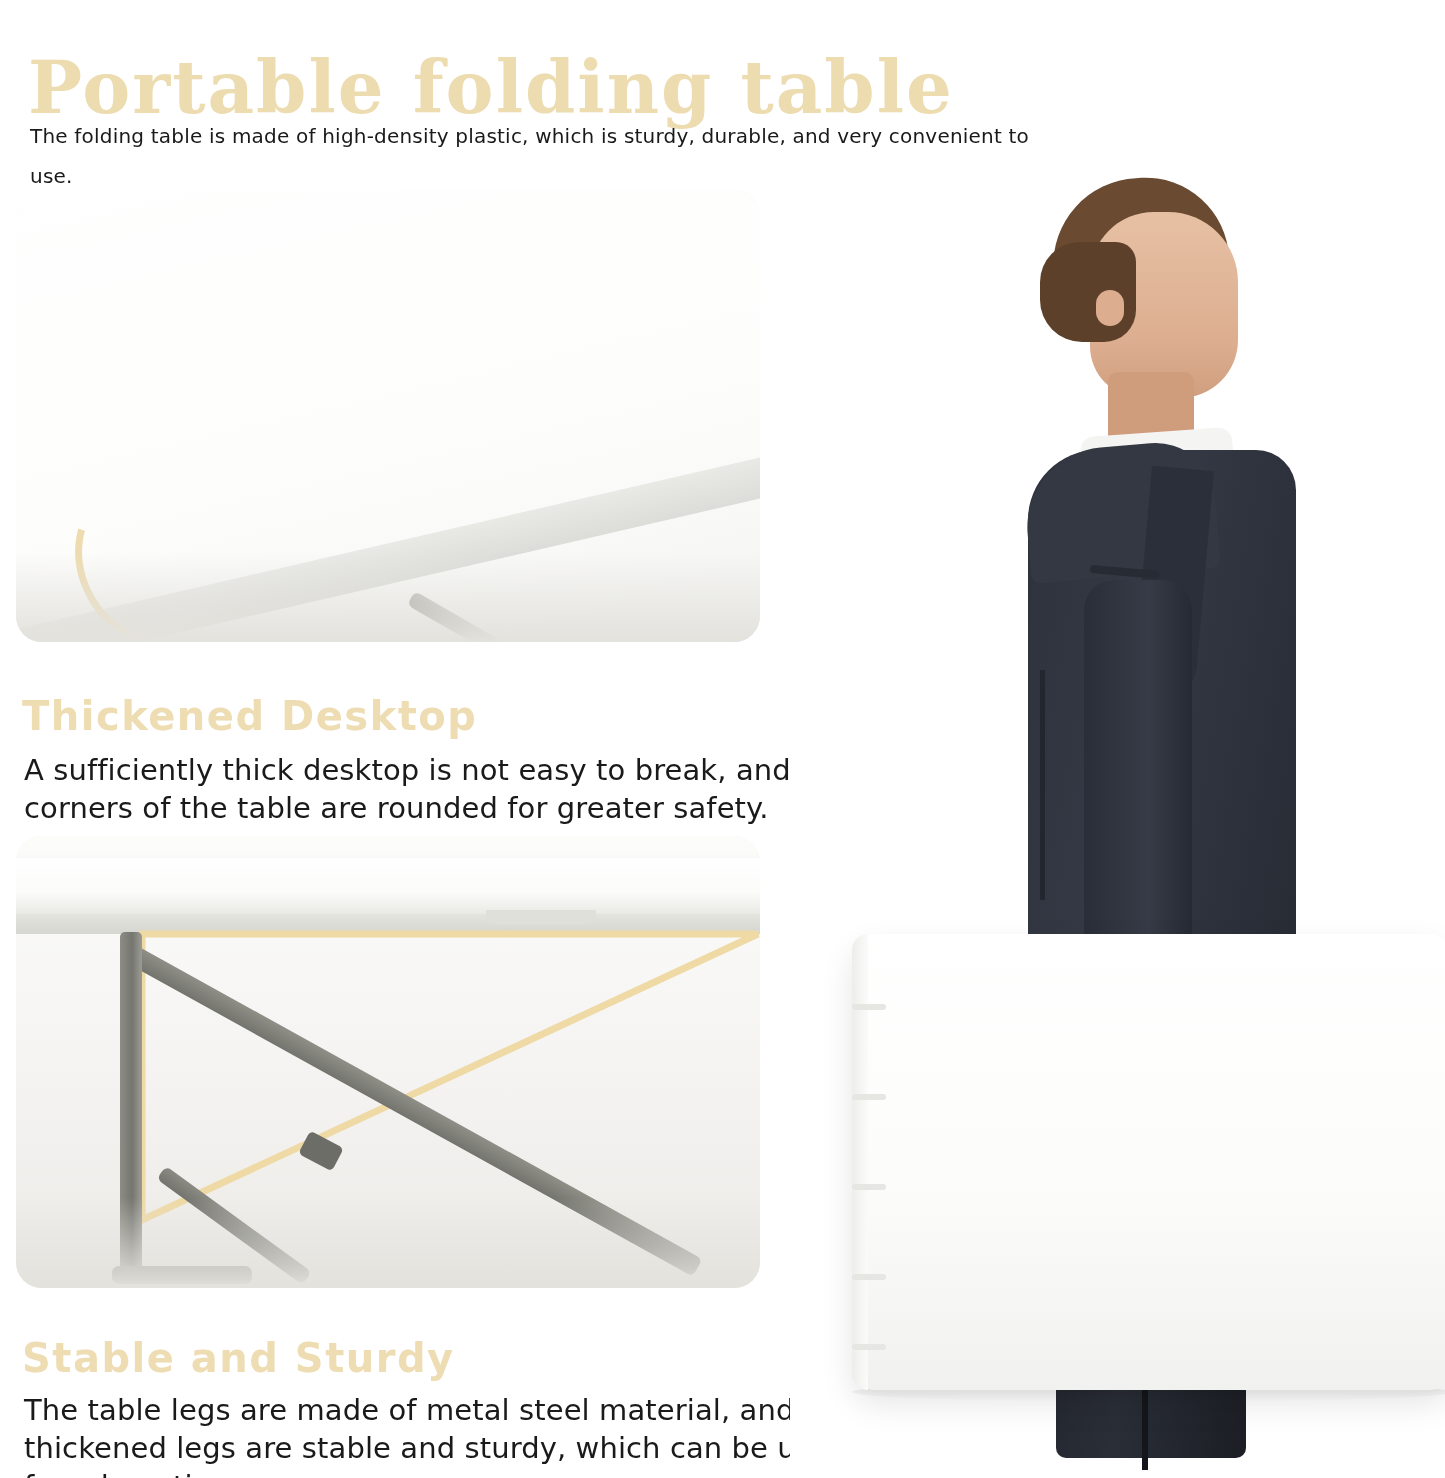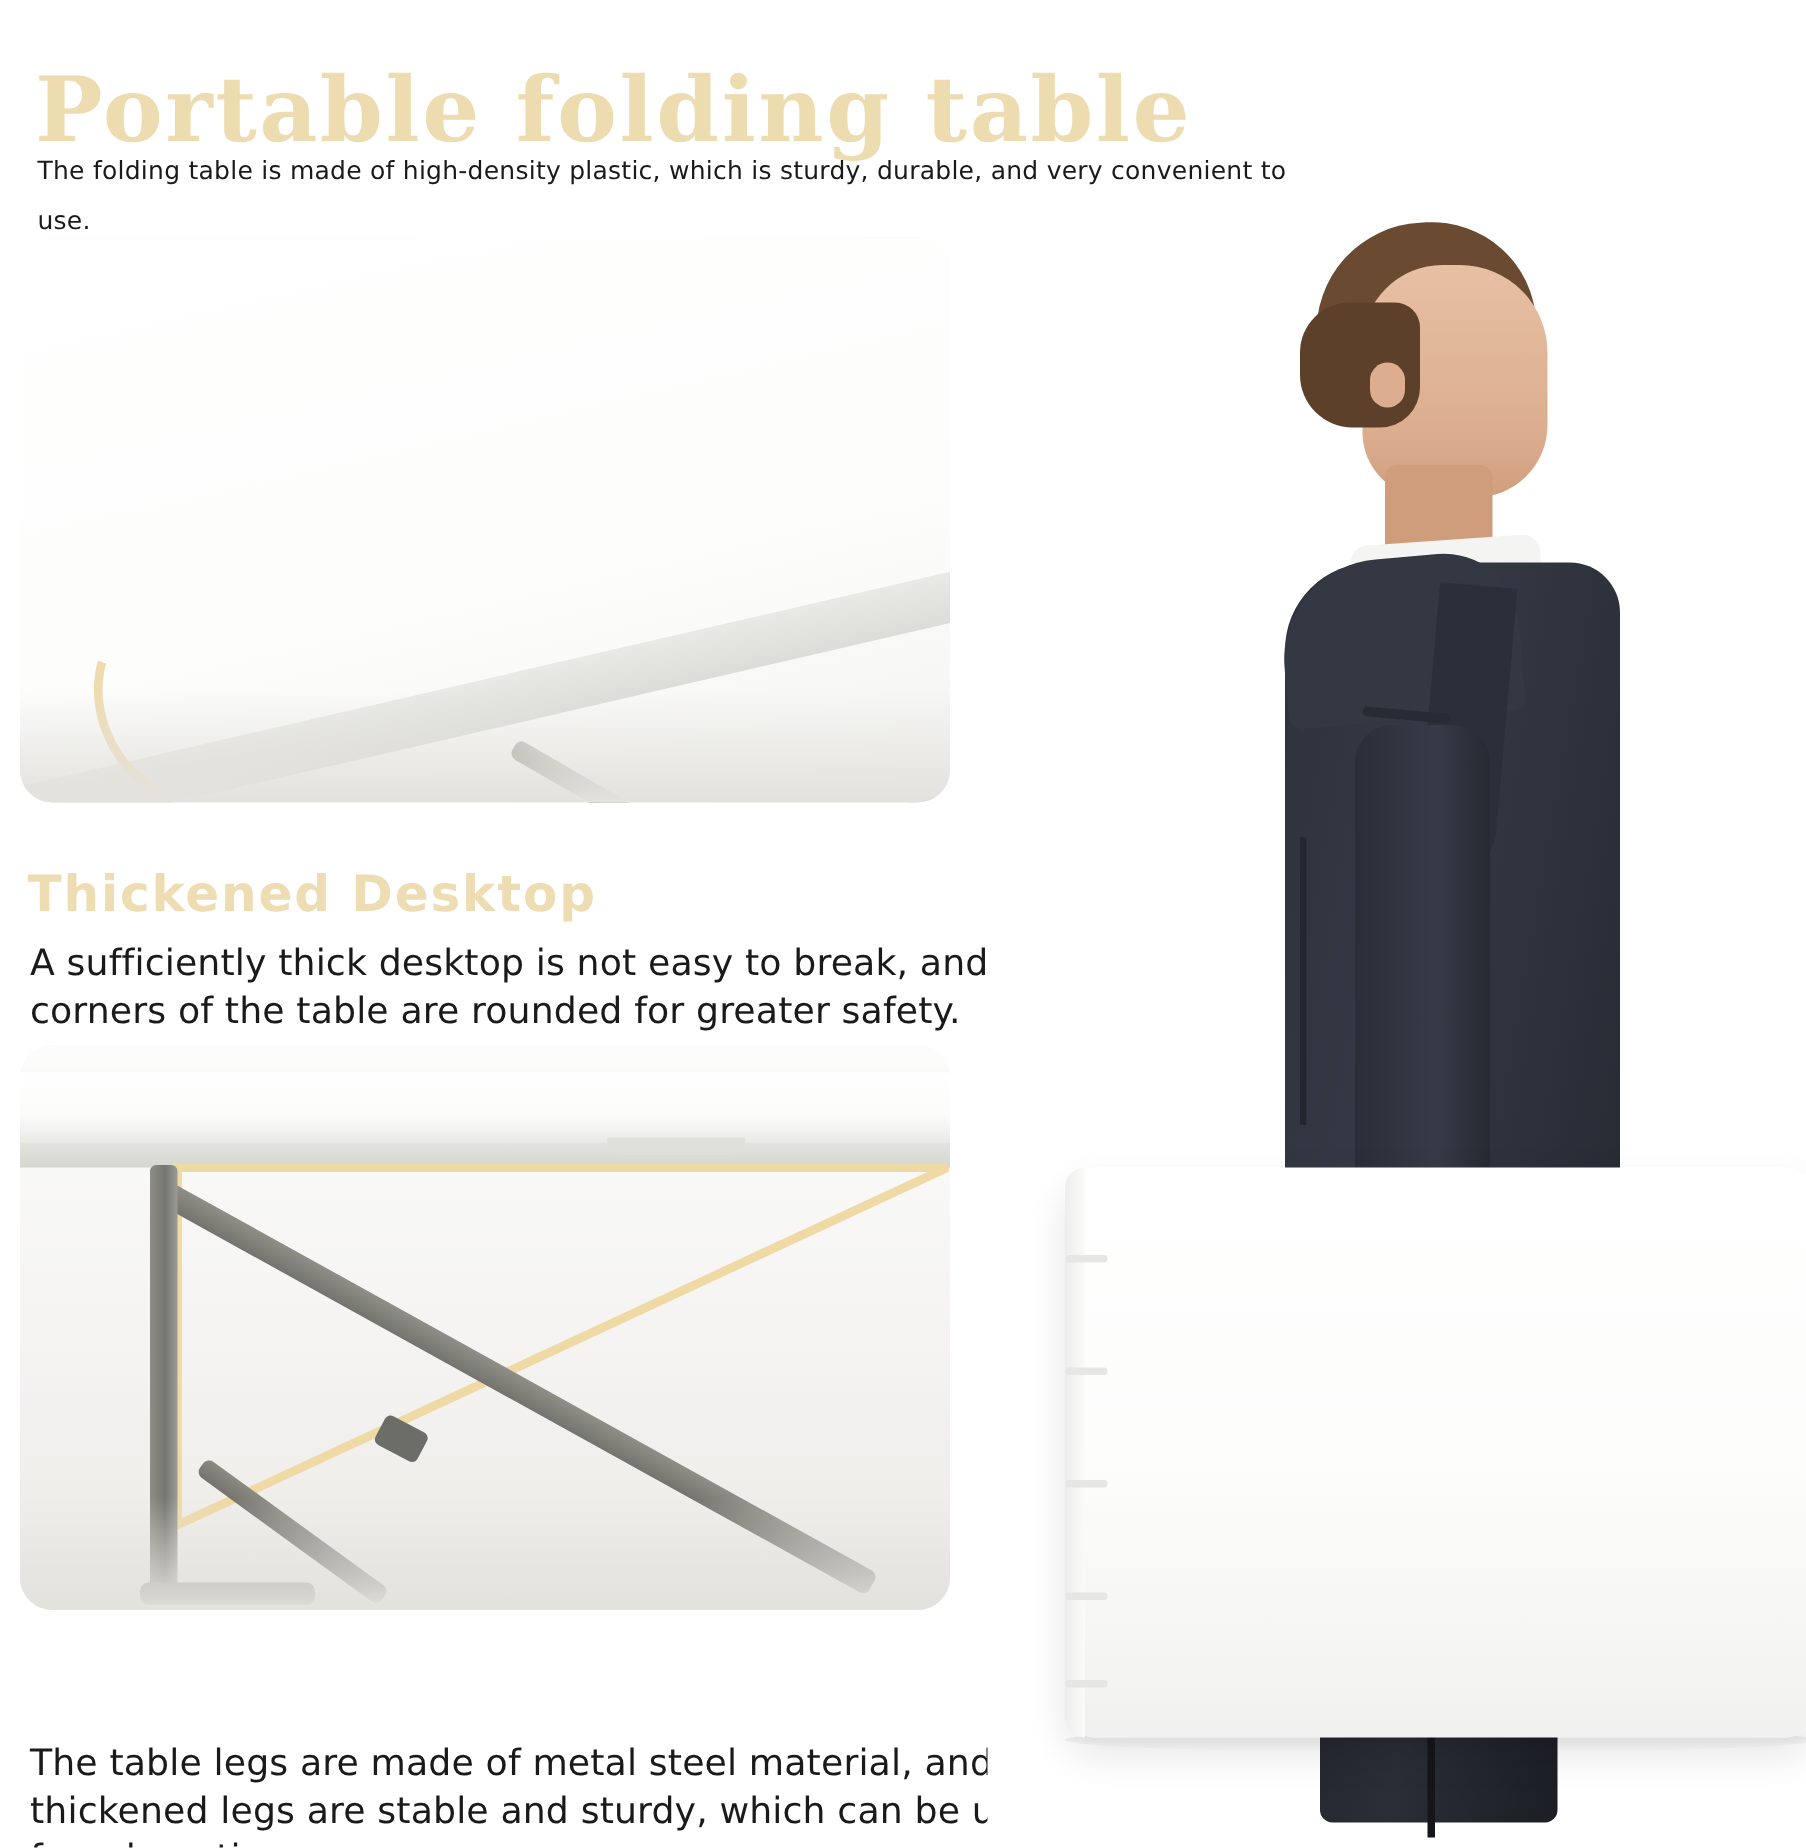--- a/index.html
+++ b/index.html
@@ -482,20 +482,21 @@
 
     <div class="leg-brace"></div>
     <div class="leg-vert"></div>
     <div class="leg-brace2"></div>
     <div class="brace-clip"></div>
     <div class="leg-foot"></div>
     <div class="floor-shadow"></div>
 
   </div>
 
+  <h2 class="sec-title" id="title-sturdy">Stable and Sturdy</h2>
   <p class="sec-body" id="body-sturdy">The table legs are made of metal steel material, and the thickened legs are stable and sturdy, which can be used for a long time.</p>
 
   <div id="photo-man">
     <div class="man-hair"></div>
     <div class="man-face"></div>
     <div class="man-hair2"></div>
     <div class="man-ear"></div>
     <div class="man-neck"></div>
     <div class="man-collar"></div>
     <div class="man-shirt"></div>

